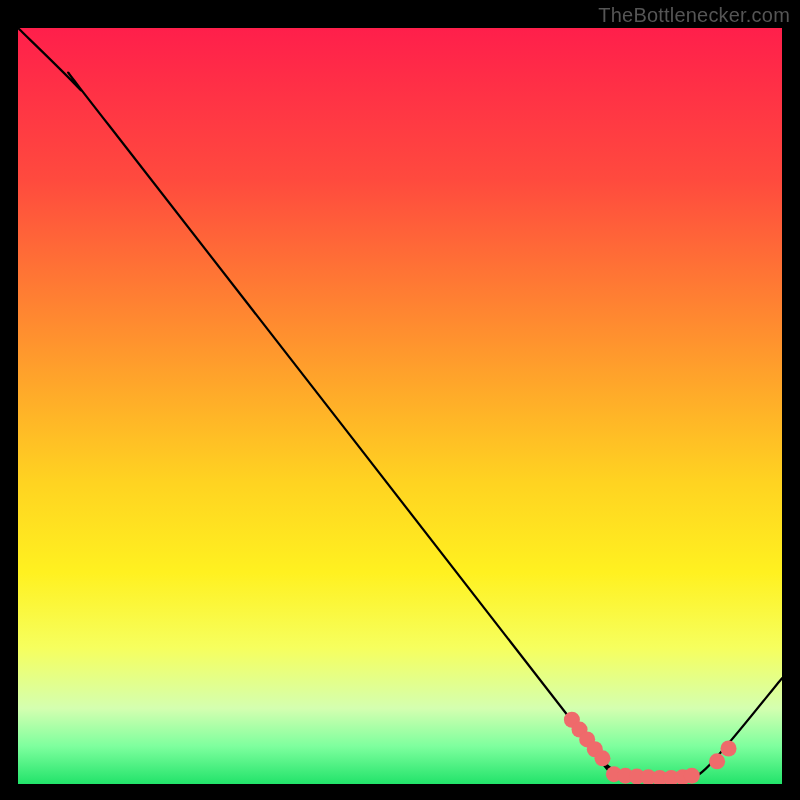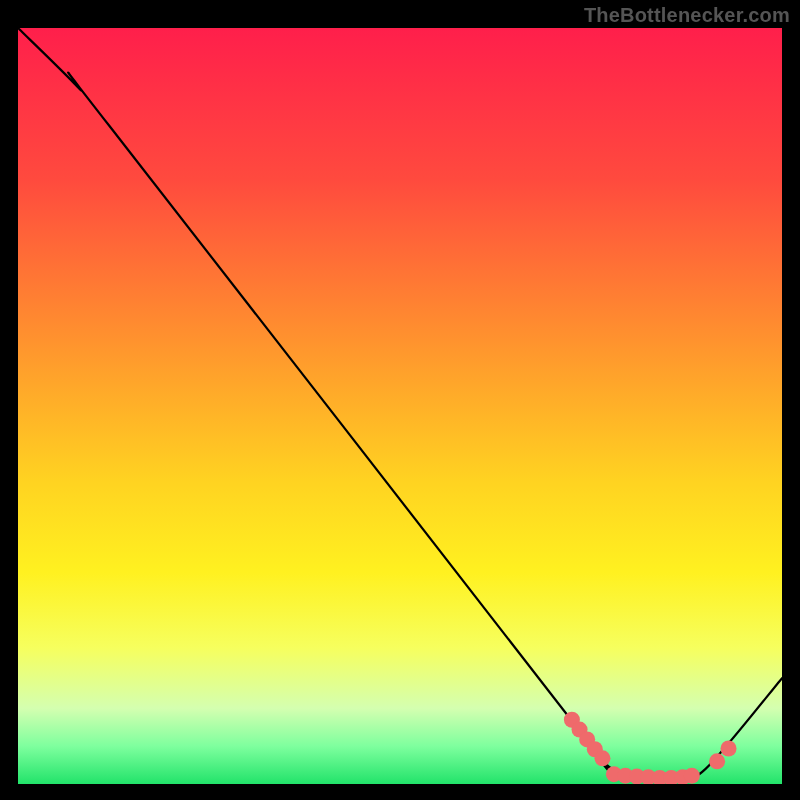--- a/index.html
+++ b/index.html
@@ -16,21 +16,21 @@
     width: 800px;
     height: 800px;
     background: #000;
   }
   .watermark {
     position: absolute;
     top: 4px;
     right: 10px;
     color: #555;
     font-size: 20px;
-    font-weight: 700;
+    font-weight: 400;
     letter-spacing: 0.2px;
     user-select: none;
   }
   .plot {
     position: absolute;
     left: 18px;
     top: 28px;
     width: 764px;
     height: 756px;
   }

